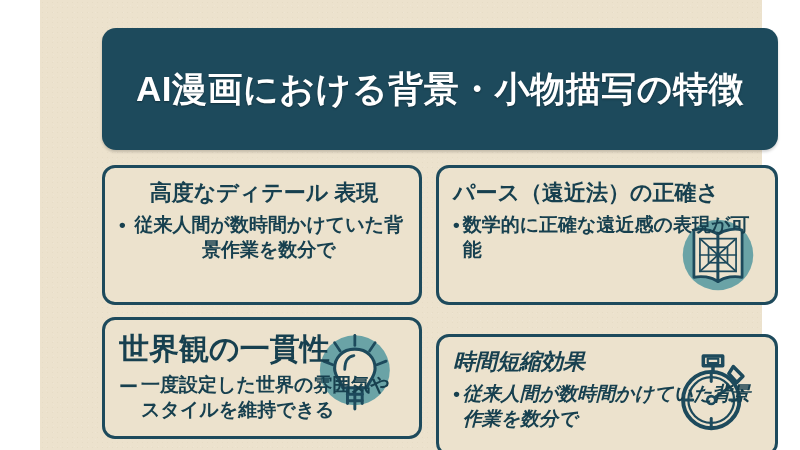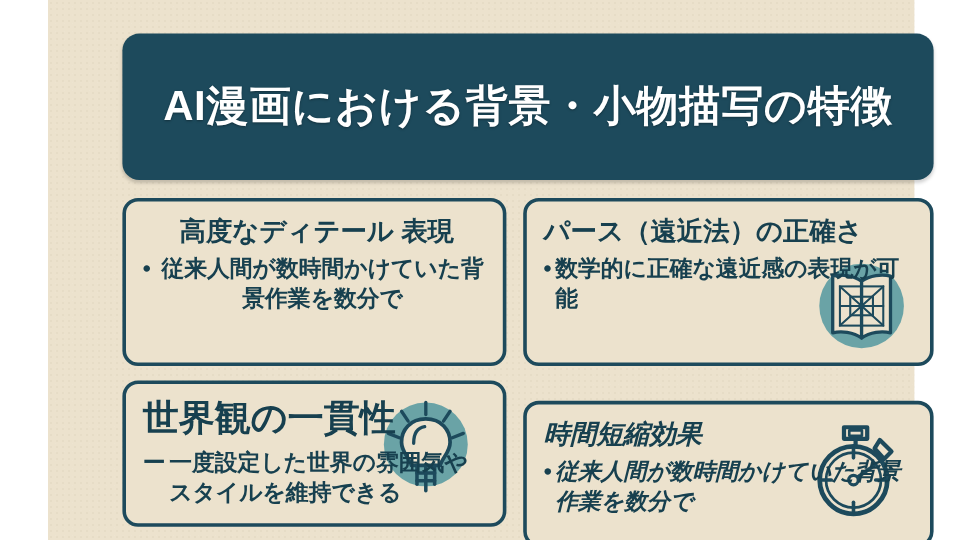--- a/index.html
+++ b/index.html
@@ -108,21 +108,21 @@
   .bullet-dot {
     flex: 0 0 auto;
     font-size: 19px;
     line-height: 1.32;
   }
   .bullet-text {
     flex: 1 1 auto;
   }
   .card-bl .card-heading { font-size: 30px; }
   .card-bl .card-body { font-size: 19px; }
-  .card-bl .bullet-text { text-indent: 0; }
+  .card-bl .bullet-text { text-indent: 0; font-family: Liberation Mono, monospace; }
 
   
   .icon-wrap {
     position: absolute;
     z-index: 1;
     pointer-events: none;
   }
   .icon-persp { right: 14px; top: 44px; width: 86px; height: 86px; }
   .icon-bulb  { right: 20px; top: 8px;  width: 92px; height: 92px; }
   .icon-watch { right: 18px; top: 12px; width: 88px; height: 88px; }

